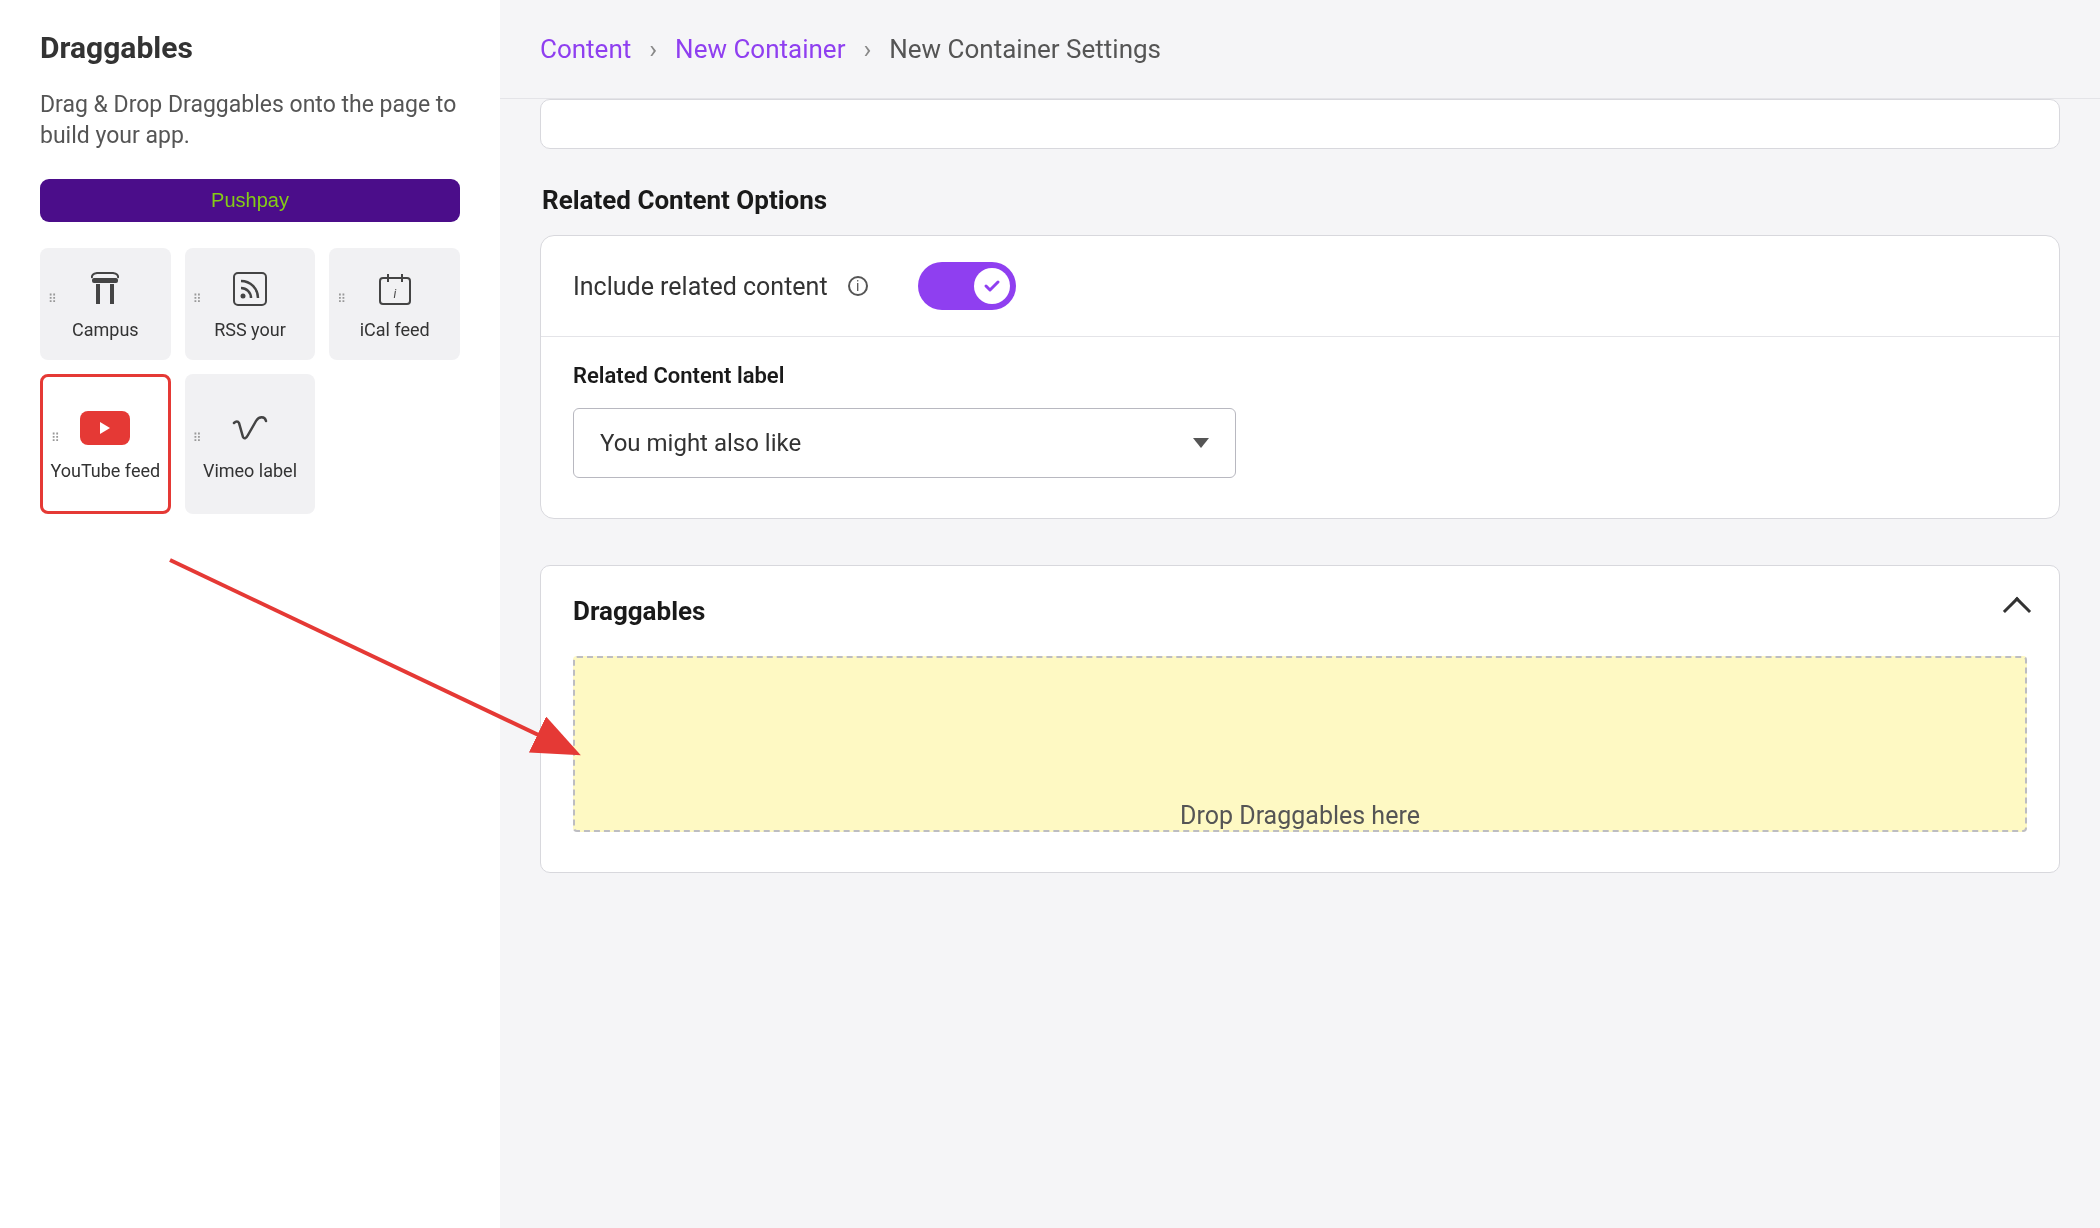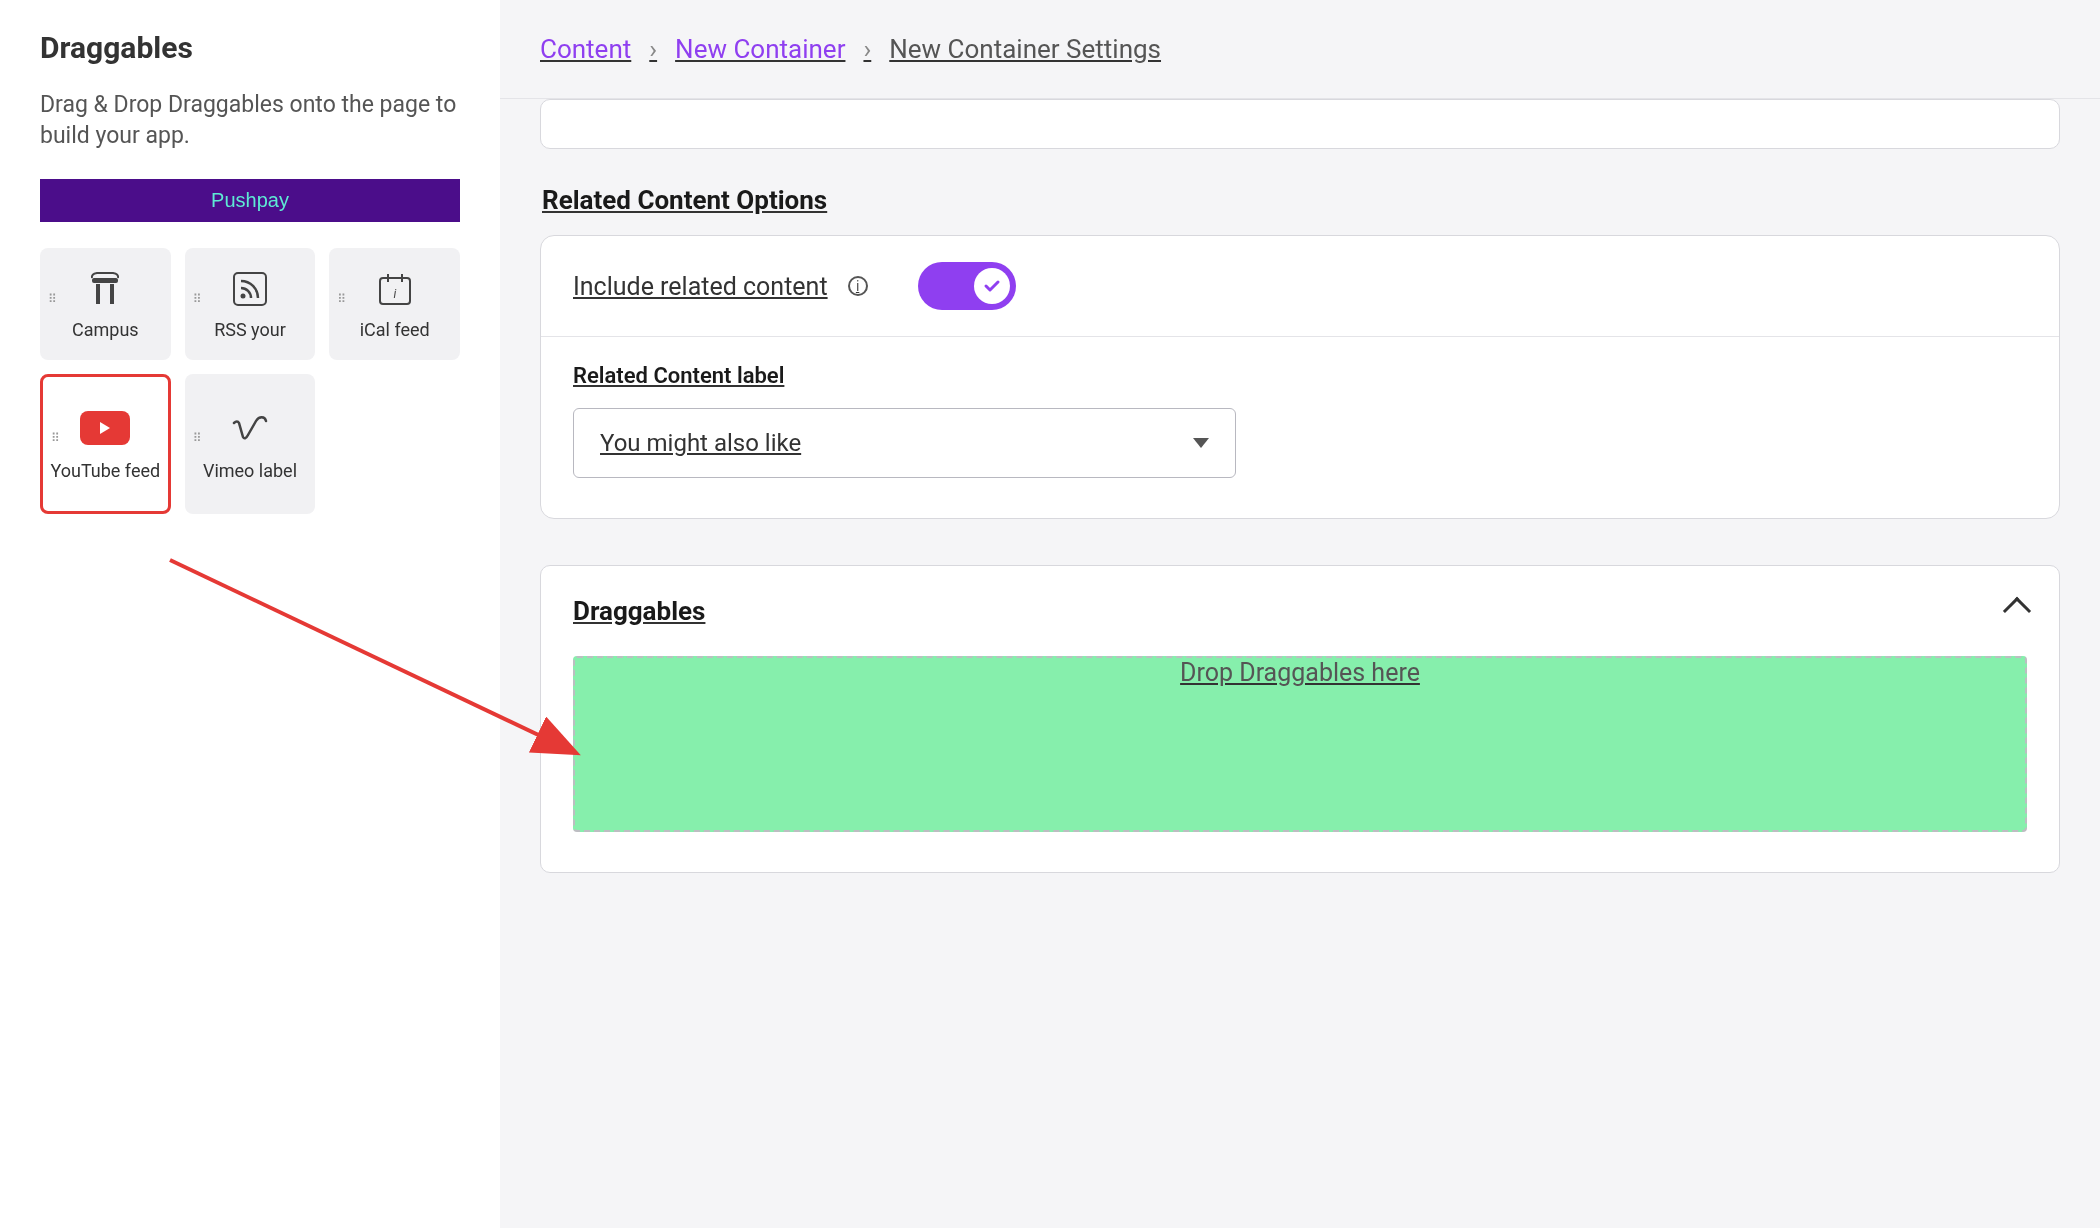--- a/index.html
+++ b/index.html
@@ -27,23 +27,23 @@
   }
   .sidebar .desc {
     font-size: 23px;
     color: #555;
     line-height: 1.35;
     margin-bottom: 28px;
   }
   .pushpay-btn {
     width: 100%;
     background: #4b0d8a;
-    color: #5eead4;
+    color: #84cc16;
     border: none;
-    border-radius: 0;
+    border-radius: 9px;
     padding: 10px 0;
     font-size: 20px;
     font-weight: 500;
     cursor: pointer;
     margin-bottom: 26px;
   }
   .drag-grid {
     display: grid;
     grid-template-columns: repeat(3, 1fr);
     gap: 14px;
@@ -97,21 +97,20 @@
     height: 0;
     border-left: 10px solid #fff;
     border-top: 6px solid transparent;
     border-bottom: 6px solid transparent;
   }
   .main {
     flex: 1;
     background: #f5f5f7;
     display: flex;
     flex-direction: column;
-    text-decoration: underline;
   }
   .breadcrumb {
     background: #f5f5f7;
     border-bottom: 1px solid #e4e4e8;
     padding: 34px 40px;
     display: flex;
     align-items: center;
     gap: 18px;
     font-size: 26px;
   }
@@ -233,25 +232,25 @@
   .chevron-up {
     width: 20px;
     height: 20px;
     border-right: 3px solid #333;
     border-top: 3px solid #333;
     transform: rotate(-45deg);
     cursor: pointer;
   }
   .dropzone {
     border: 2px dashed #bdbdc2;
-    background: #86efac;
+    background: #fef9c3;
     border-radius: 4px;
     height: 176px;
     display: flex;
-    align-items: flex-start;
+    align-items: flex-end;
     justify-content: center;
     font-size: 25px;
     color: #555;
   }
   .arrow-svg {
     position: absolute;
     left: 170px;
     top: 560px;
     width: 460px;
     height: 260px;

